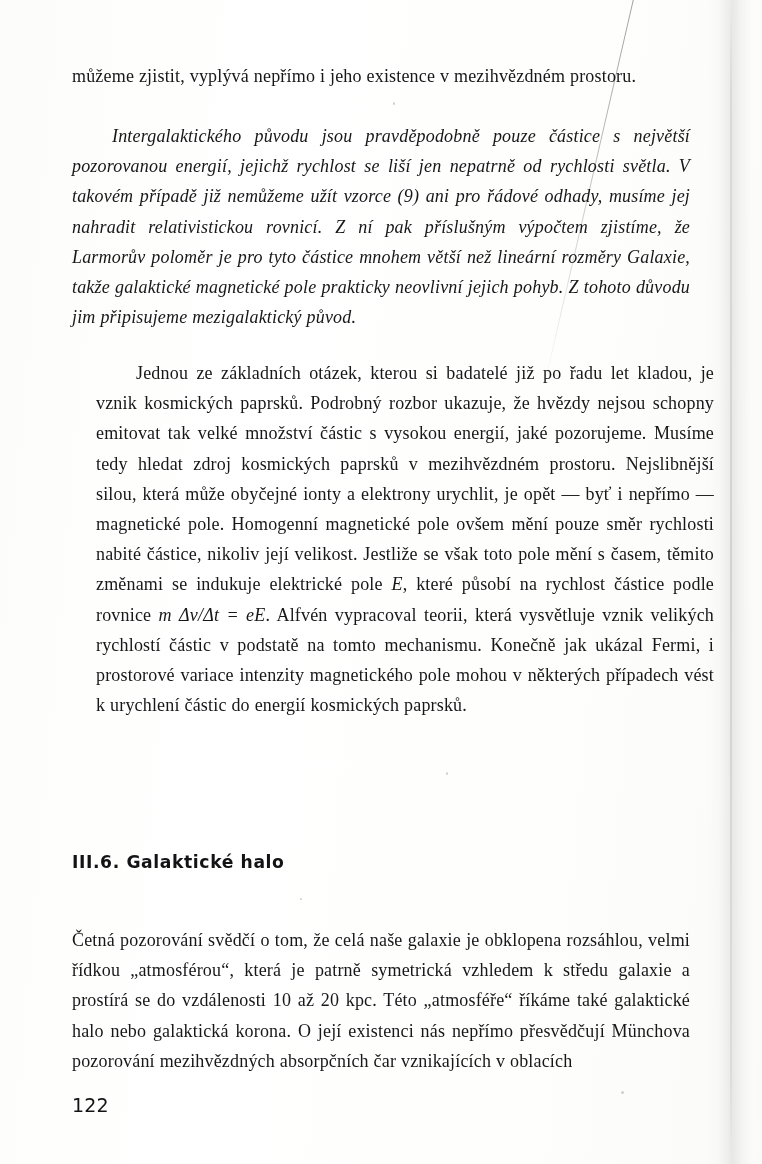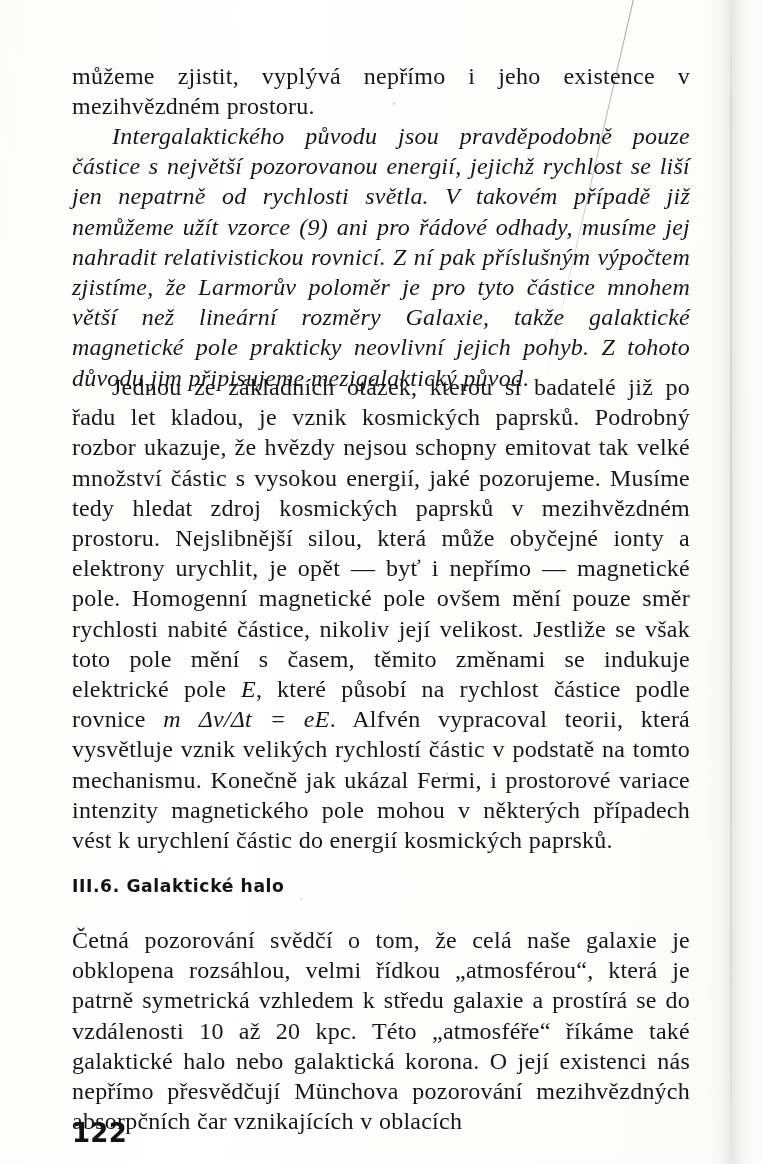--- a/index.html
+++ b/index.html
@@ -77,21 +77,21 @@
   
   .text-block {
     position: absolute;
     left: 72px;
     top: 0;
     width: 618px;
   }
 
   p.para {
     margin: 0;
-    font-size: 24px;
+    font-size: 18px;
     line-height: 30.2px;
     color: #17171a;
     text-align: justify;
     text-justify: inter-word;
     -webkit-hyphens: none;
     hyphens: none;
     letter-spacing: 0.01em;
     word-spacing: 0.01em;
   }
   p.para.indent { text-indent: 40px; }
@@ -104,33 +104,33 @@
     font-weight: bold;
     font-size: 17.2px;
     letter-spacing: 0.035em;
     color: #131316;
     line-height: 1.2;
   }
 
   .page-number {
     position: absolute;
     left: 72px;
-    top: 1118px;
+    top: 1094px;
     font-family: "DejaVu Sans", "Liberation Sans", sans-serif;
-    font-weight: bold;
-    font-size: 26px;
+    font-weight: normal;
+    font-size: 19px;
     letter-spacing: 0.01em;
     color: #131316;
   }
 
   
   #para-1       { position: absolute; top: 61px;  width: 618px; }
   #para-2       { position: absolute; top: 121px; width: 618px; font-style: italic; }
-  #para-3       { position: absolute; top: 372px; width: 618px; }
-  #heading-III6 { position: absolute; top: 876px; }
+  #para-3       { position: absolute; top: 358px; width: 618px; margin-left: 24px; }
+  #heading-III6 { position: absolute; top: 852px; }
   #para-4       { position: absolute; top: 925px; width: 618px; }
 </style>
 </head>
 <body>
 
 <div class="page">
 
   <div class="page-edge"></div>
   <div class="page-edge-line"></div>
   <div class="crease"></div>

